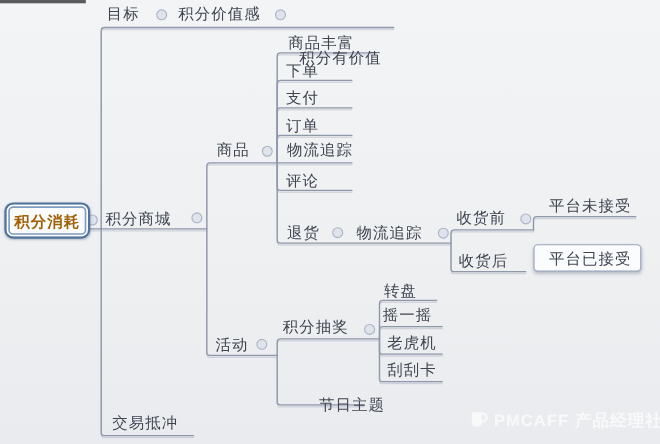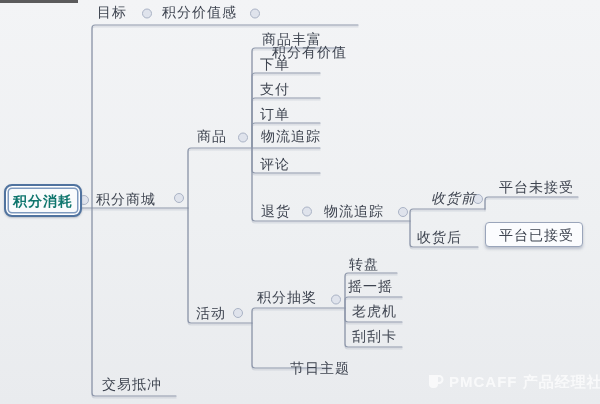--- a/index.html
+++ b/index.html
@@ -11,21 +11,21 @@
   .edge-artifact{position:absolute;left:0;top:0;width:78px;height:2.5px;background:#3f3f41;opacity:.85;}
   svg.links{position:absolute;left:0;top:0;}
   .node{
     position:absolute;white-space:nowrap;color:#3e4450;
     font-size:14px;line-height:16px;letter-spacing:1px;cursor:default;
   }
   .node.root{
     display:flex;align-items:center;justify-content:center;
     background:#f9fbfd;border:2px solid #50739f;border-radius:8px;
     box-shadow:inset 0 0 0 1.5px #ffffff, inset 0 0 0 3px #7e9abf, 0 1px 2px rgba(90,100,120,.35);
-    font-weight:bold;color:#0f766e;letter-spacing:1px;
+    font-weight:bold;color:#a16207;letter-spacing:1px;
   }
   .node.boxed{
     display:flex;align-items:center;
     background:#fbfcfe;border:1px solid #9aa5ba;border-radius:4px;
     box-shadow:0 2px 3px rgba(120,130,155,.45);
     padding-left:13px;
     margin-top:20px;
   }
   .watermark{
     position:absolute;display:flex;align-items:center;gap:5px;
@@ -89,21 +89,21 @@
       <div class="node" style="left: 96px; top: 191px;">积分商城</div>
       <div class="node" style="left: 197px; top: 128px;">商品</div>
       <div class="node" style="left: 262px; top: 31px;">商品丰富</div>
       <div class="node" style="left: 260px; top: 56px;">下单</div>
       <div class="node" style="left: 260px; top: 81px; text-align: right;">支付</div>
       <div class="node" style="left: 260px; top: 106px;">订单</div>
       <div class="node" style="left: 261px; top: 128px;">物流追踪</div>
       <div class="node" style="left: 260px; top: 156px;">评论</div>
       <div class="node" style="left: 261px; top: 203px;">退货</div>
       <div class="node" style="left: 324px; top: 203px;">物流追踪</div>
-      <div class="node" style="left: 431px; top: 190px; font-style: italic;">收货前</div>
+      <div class="node" style="left: 415px; top: 190px;">收货前</div>
       <div class="node" style="left: 499px; top: 179px;">平台未接受</div>
       <div class="node boxed" style="left: 485px; top: 202px; width: 83px; height: 23px;">平台已接受</div>
       <div class="node" style="left: 417px; top: 229px;">收货后</div>
       <div class="node" style="left: 196px; top: 305px;">活动</div>
       <div class="node" style="left: 257px; top: 289px;">积分抽奖</div>
       <div class="node" style="left: 349px; top: 256px;">转盘</div>
       <div class="node" style="left: 348px; top: 278px;">摇一摇</div>
       <div class="node" style="left: 352px; top: 303px;">老虎机</div>
       <div class="node" style="left: 352px; top: 328px;">刮刮卡</div>
       <div class="node" style="left: 262px; top: 360px; margin-left: 28px;">节日主题</div>

